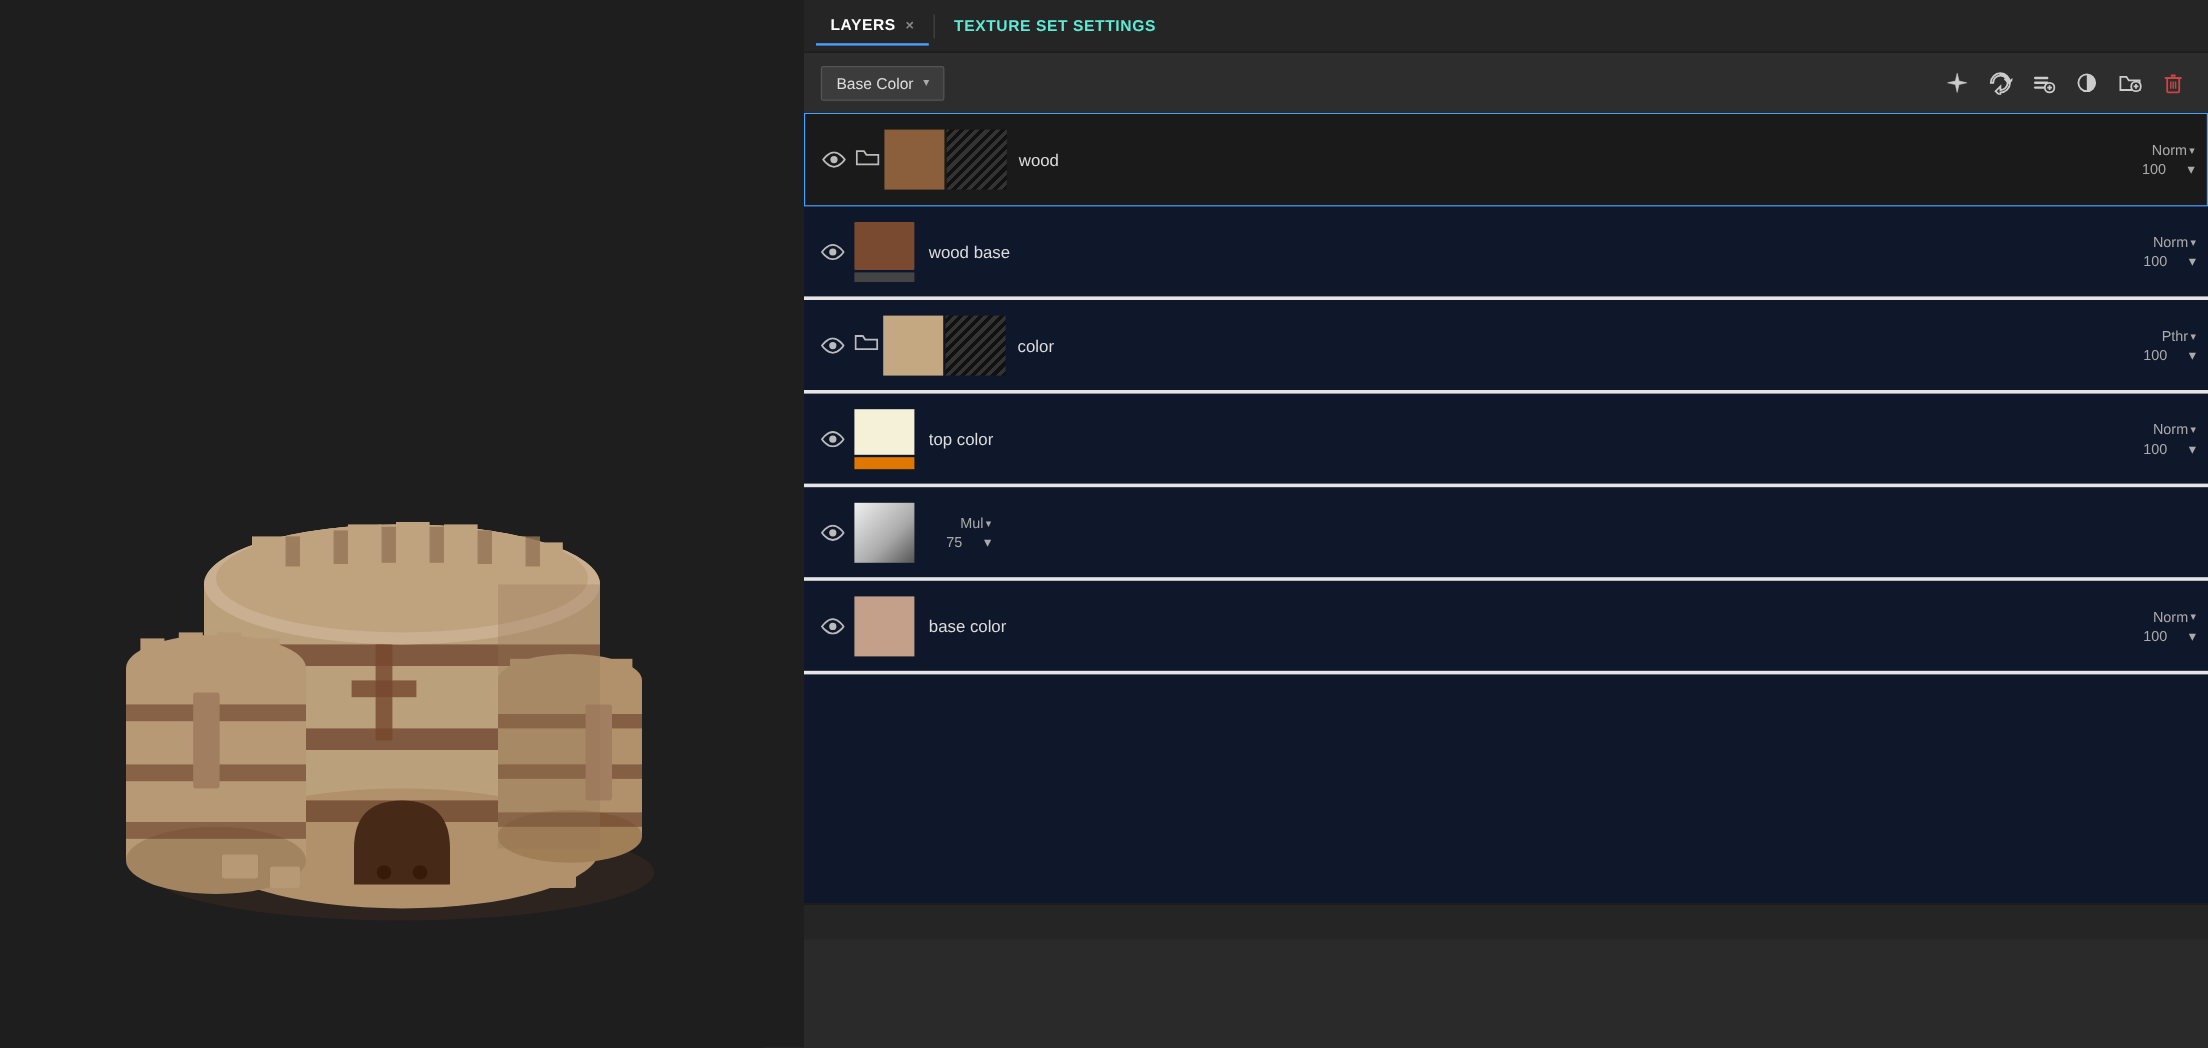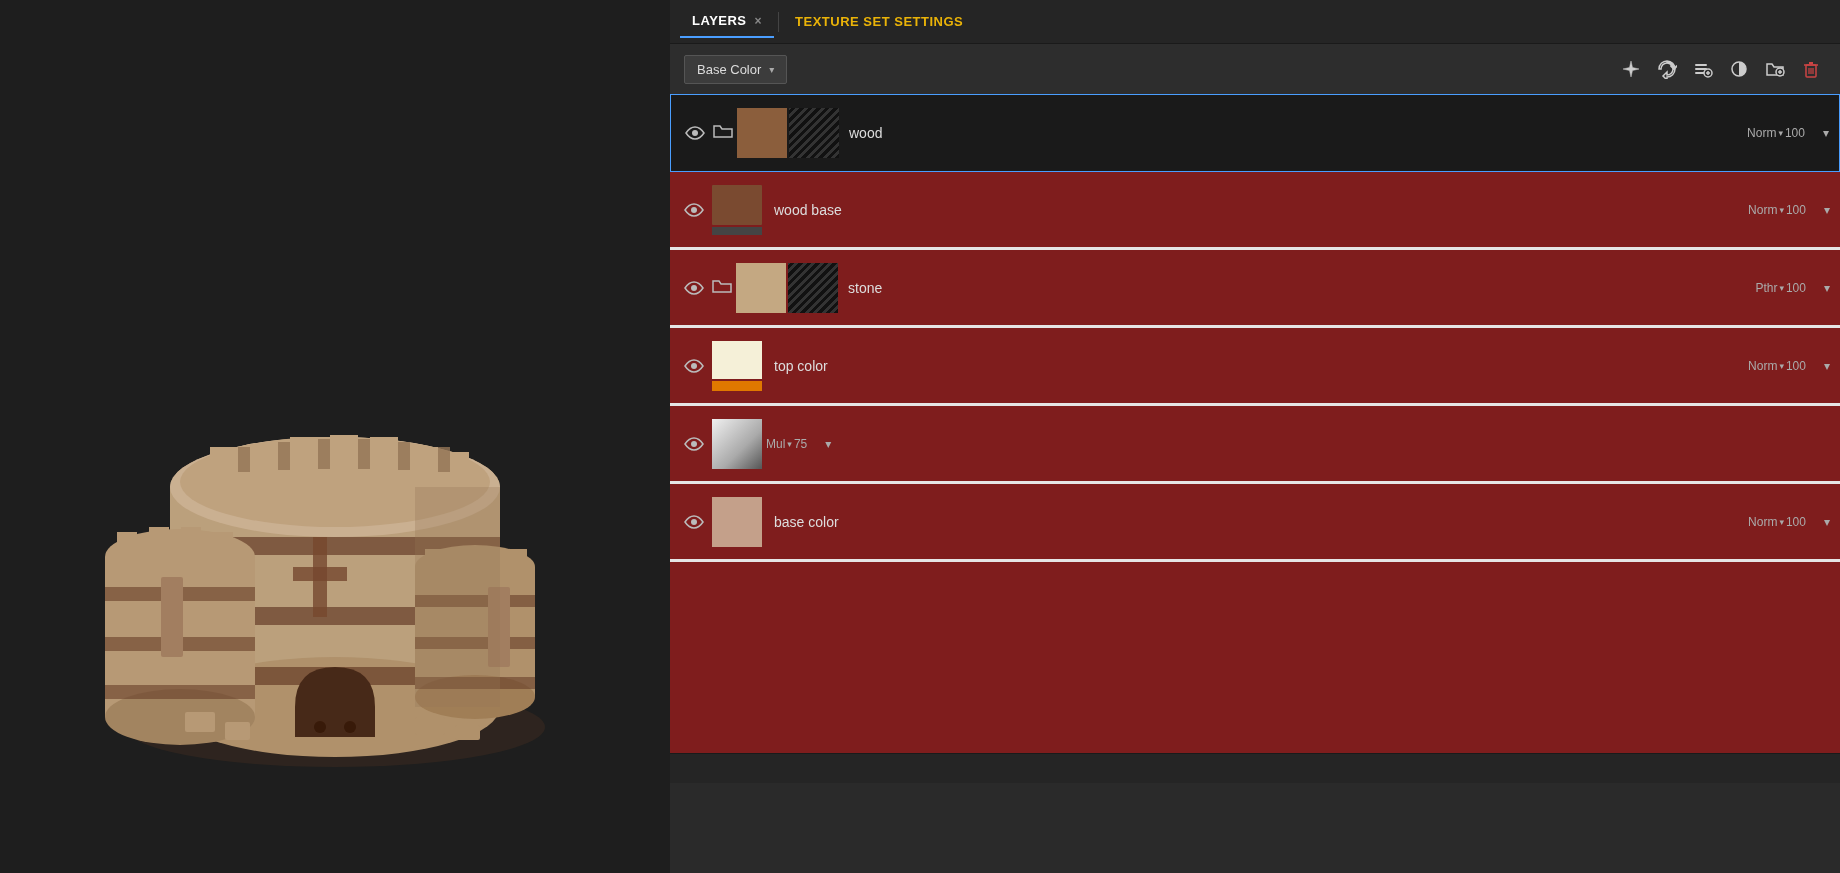--- a/index.html
+++ b/index.html
@@ -74,21 +74,21 @@
     }
 
     .tab-separator {
       width: 1px;
       height: 20px;
       background: #444;
       margin: 0 4px;
     }
 
     .tab-inactive {
-      color: #eab308;
+      color: #5eead4;
       font-size: 13px;
       font-weight: 700;
       letter-spacing: 0.5px;
       padding: 8px 12px;
       cursor: pointer;
     }
 
     
     .toolbar {
       display: flex;
@@ -143,21 +143,21 @@
     }
 
     .tool-btn.trash {
       color: #cc4444;
     }
 
     
     .layers-list {
       flex: 1;
       overflow-y: auto;
-      background: #7f1d1d;
+      background: #0f172a;
     }
 
     .layer-item {
       display: flex;
       align-items: center;
       padding: 0 10px;
       height: 78px;
       border-bottom: 3px solid #e5e5e5;
       position: relative;
       cursor: pointer;
@@ -191,21 +191,21 @@
 
     .layer-name {
       flex: 1;
       font-size: 14px;
       color: #dddddd;
       padding-left: 8px;
     }
 
     .layer-right {
       display: flex;
-      flex-direction: row;
+      flex-direction: column;
       align-items: flex-end;
       justify-content: flex-end;
       gap: 2px;
       min-width: 60px;
     }
 
     .blend-mode {
       font-size: 12px;
       color: #aaa;
       cursor: pointer;
@@ -492,21 +492,21 @@
       </div>
       <div class="folder-icon">
         <svg width="20" height="16" viewBox="0 0 20 16">
           <path d="M1 3 L1 14 L19 14 L19 6 L9 6 L7 3 Z" fill="none" stroke="#bbb" stroke-width="1.5"></path>
         </svg>
       </div>
       <div class="two-thumb">
         <div style="width:50px;height:50px;background:#c4a882;"></div>
         <div style="width:50px;height:50px;background:repeating-linear-gradient(-45deg,#111 0px,#111 3px,#333 3px,#333 6px);"></div>
       </div>
-      <div class="layer-name">stone</div>
+      <div class="layer-name">color</div>
       <div class="layer-right">
         <div class="blend-mode">
           <span>Pthr</span>
           <span class="chevron">▾</span>
         </div>
         <div class="opacity-value">
           <span>100</span>
           <span class="chevron">▾</span>
         </div>
       </div>

